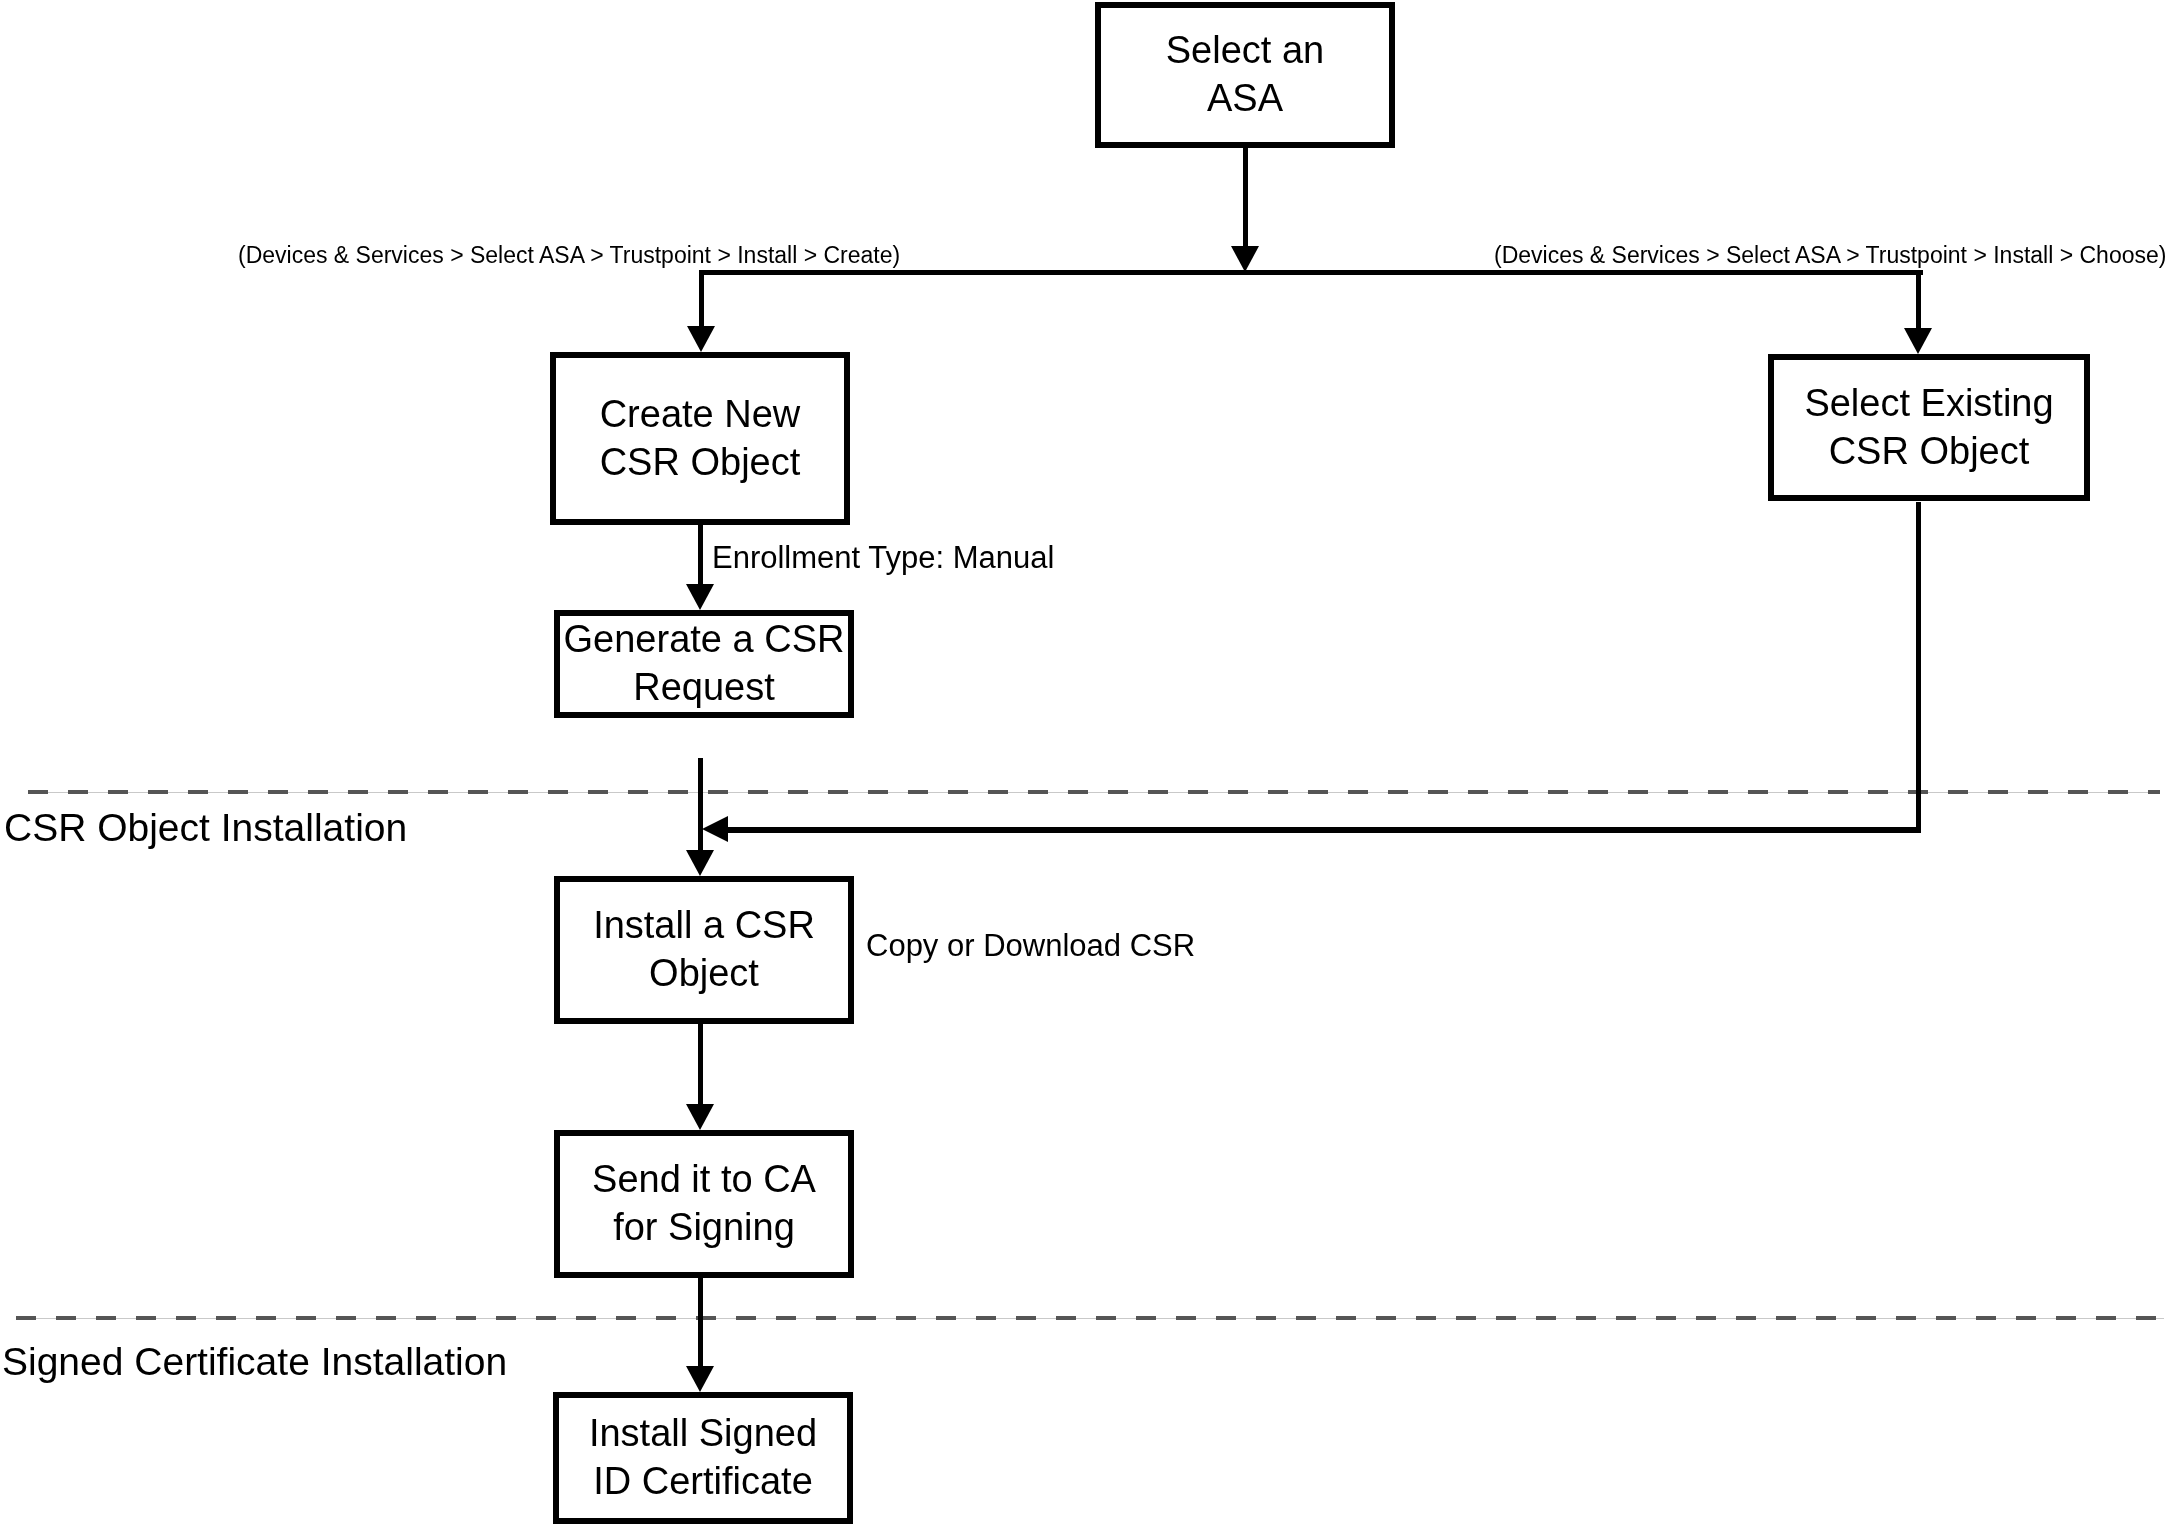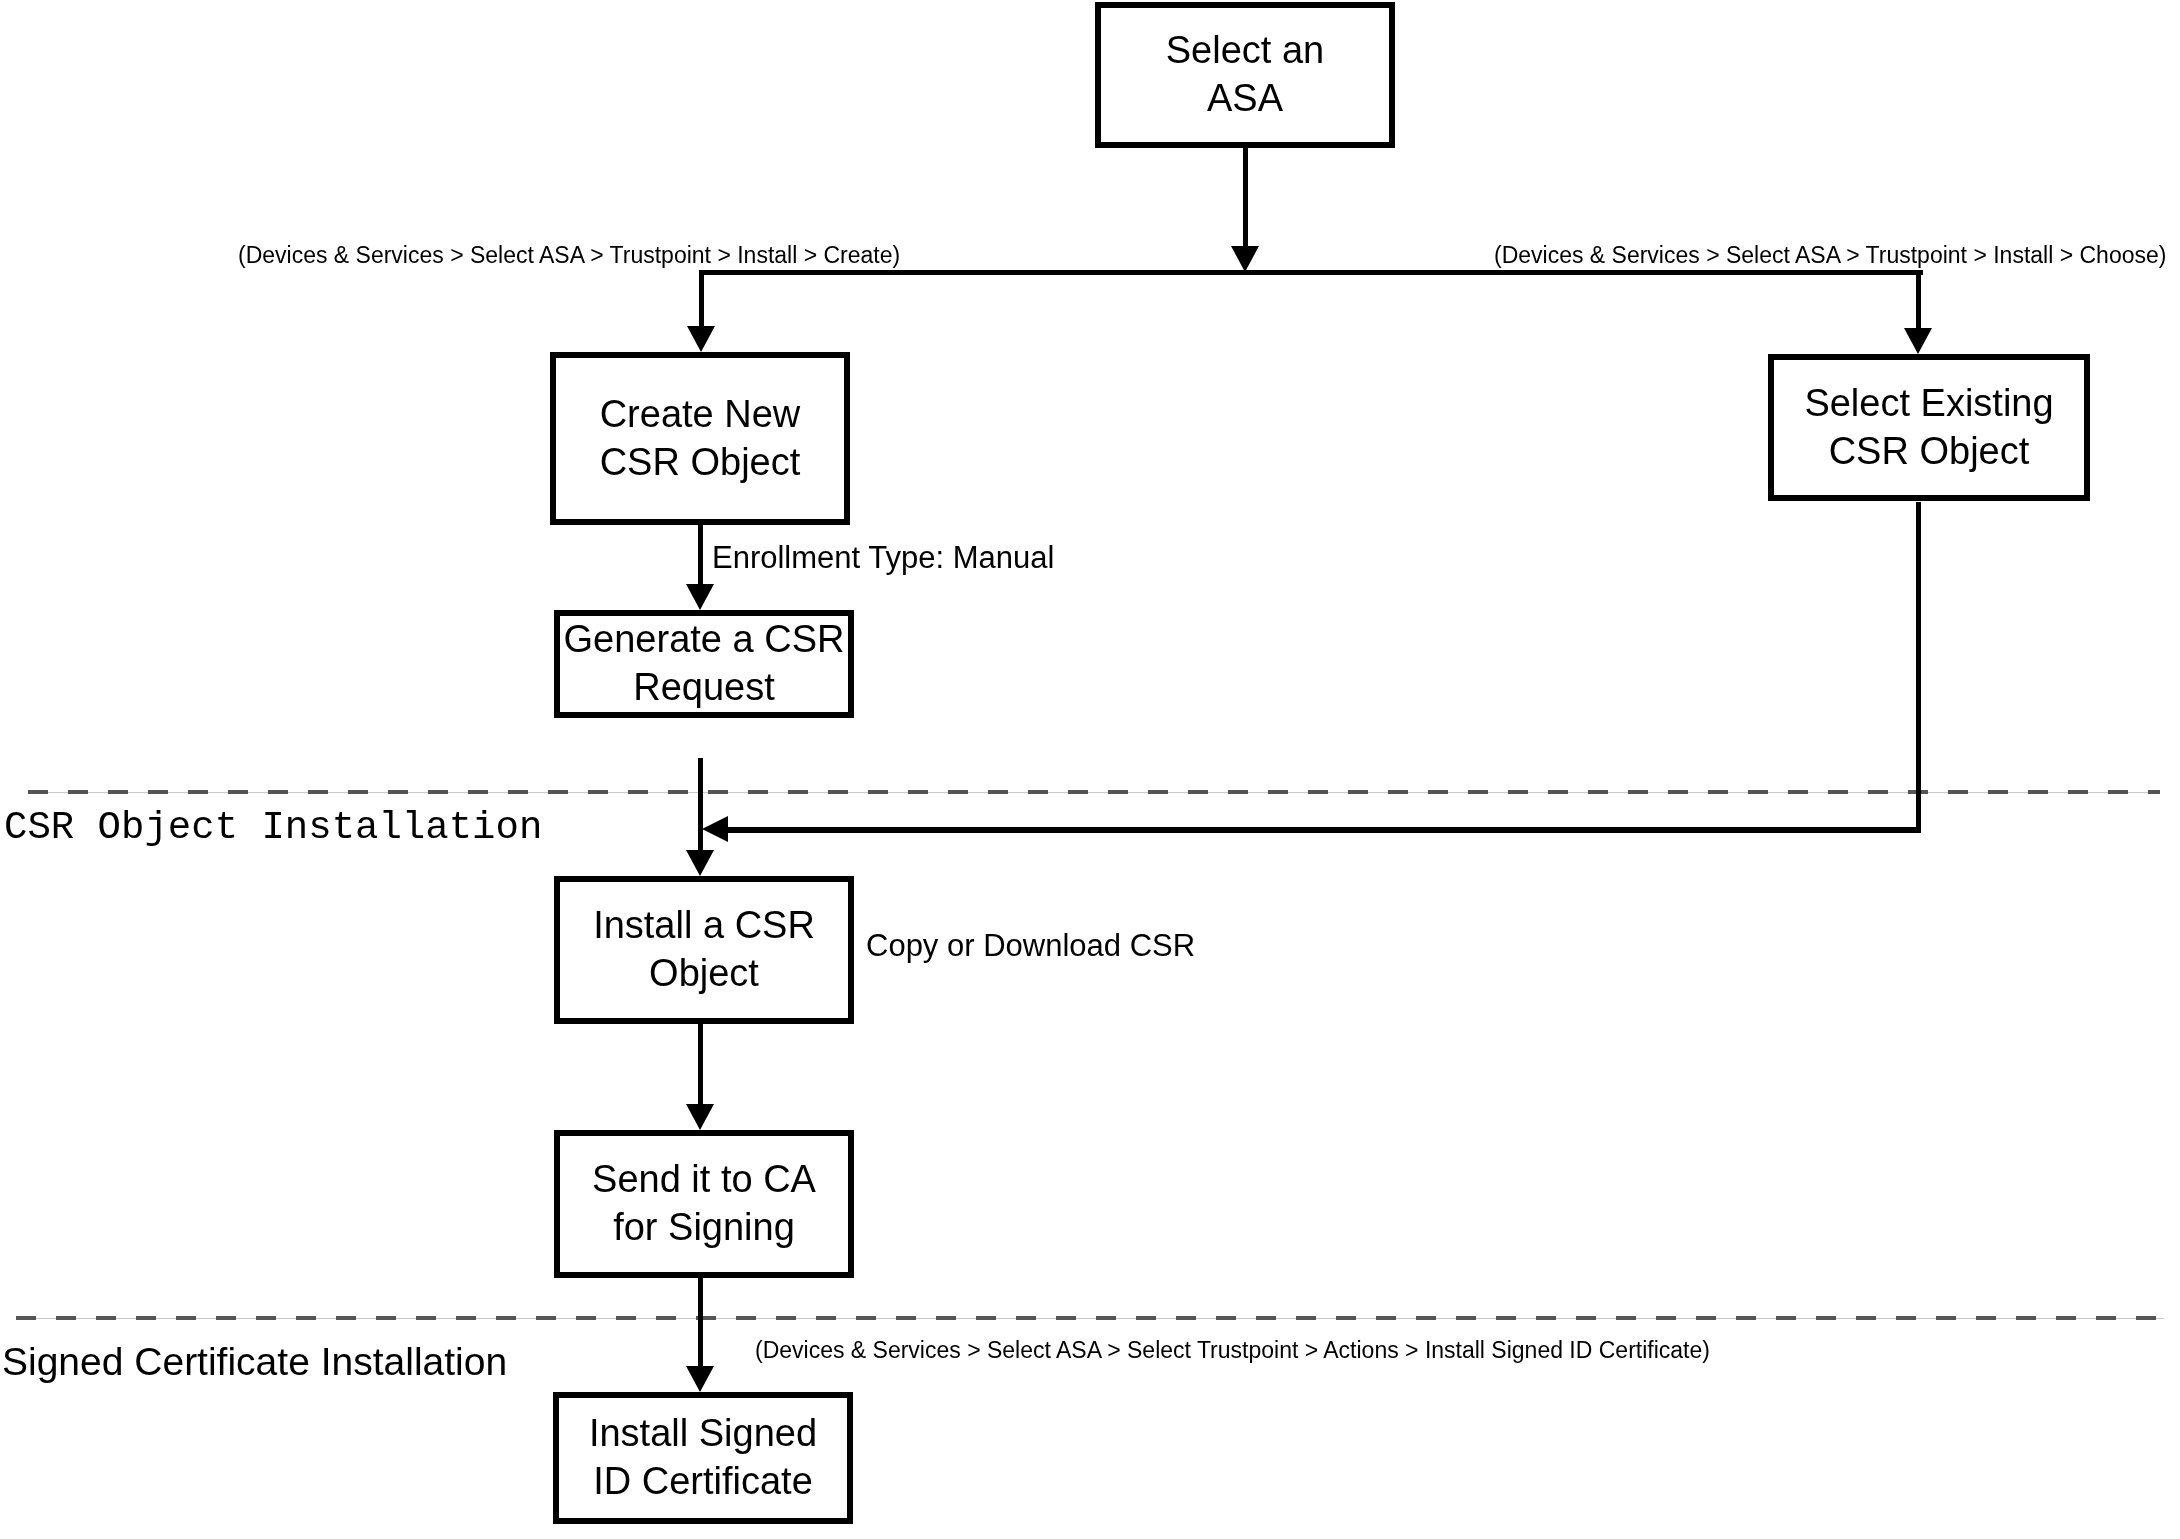--- a/index.html
+++ b/index.html
@@ -93,21 +93,21 @@
   #divider-1 { left: 28px; top: 790px;  width: 2132px; }
   #divider-2 { left: 16px; top: 1316px; width: 2148px; }
 
   
   #label-create-path         { left: 238px;  top: 242px; }
   #label-choose-path         { left: 1494px; top: 242px; }
   #label-enrollment          { left: 712px;  top: 540px; }
   #label-copy                { left: 866px;  top: 928px; }
   #label-signed-path         { left: 755px;  top: 1337px; }
   #label-section-creation    { left: 4px;    top: 730px; }
-  #label-section-installation{ left: 4px;    top: 806px; font-family: Liberation Mono, monospace; }
+  #label-section-installation{ left: 4px;    top: 806px; }
   #label-section-signed      { left: 2px;    top: 1340px; }
 </style>
 </head>
 <body>
 
 <div class="stage">
 
   <div class="divider" id="divider-1"></div>
   <div class="divider" id="divider-2"></div>
 
@@ -127,21 +127,20 @@
   <div class="arrow-left" id="head-join"></div>
   <div class="vline" id="line-install-send"></div>
   <div class="arrow-down" id="head-send"></div>
   <div class="vline" id="line-send-signed"></div>
   <div class="arrow-down" id="head-signed"></div>
 
   <div class="small-label" id="label-create-path">(Devices &amp; Services &gt; Select ASA &gt; Trustpoint &gt; Install &gt; Create)</div>
   <div class="small-label" id="label-choose-path">(Devices &amp; Services &gt; Select ASA &gt; Trustpoint &gt; Install &gt; Choose)</div>
   <div class="mid-label" id="label-enrollment">Enrollment Type: Manual</div>
   <div class="mid-label" id="label-copy">Copy or Download CSR</div>
-  <div class="small-label" id="label-signed-path">(Devices &amp; Services &gt; Select ASA &gt; Select Trustpoint &gt; Actions &gt; Install Signed ID Certificate)</div>
 
   <div class="section-label" id="label-section-installation">CSR Object Installation</div>
   <div class="section-label" id="label-section-signed">Signed Certificate Installation</div>
 
   <div class="node" id="node-select-asa">
     <span class="node-label">Select an
 ASA</span>
   </div>
   <div class="node" id="node-create-new">
     <span class="node-label">Create New

